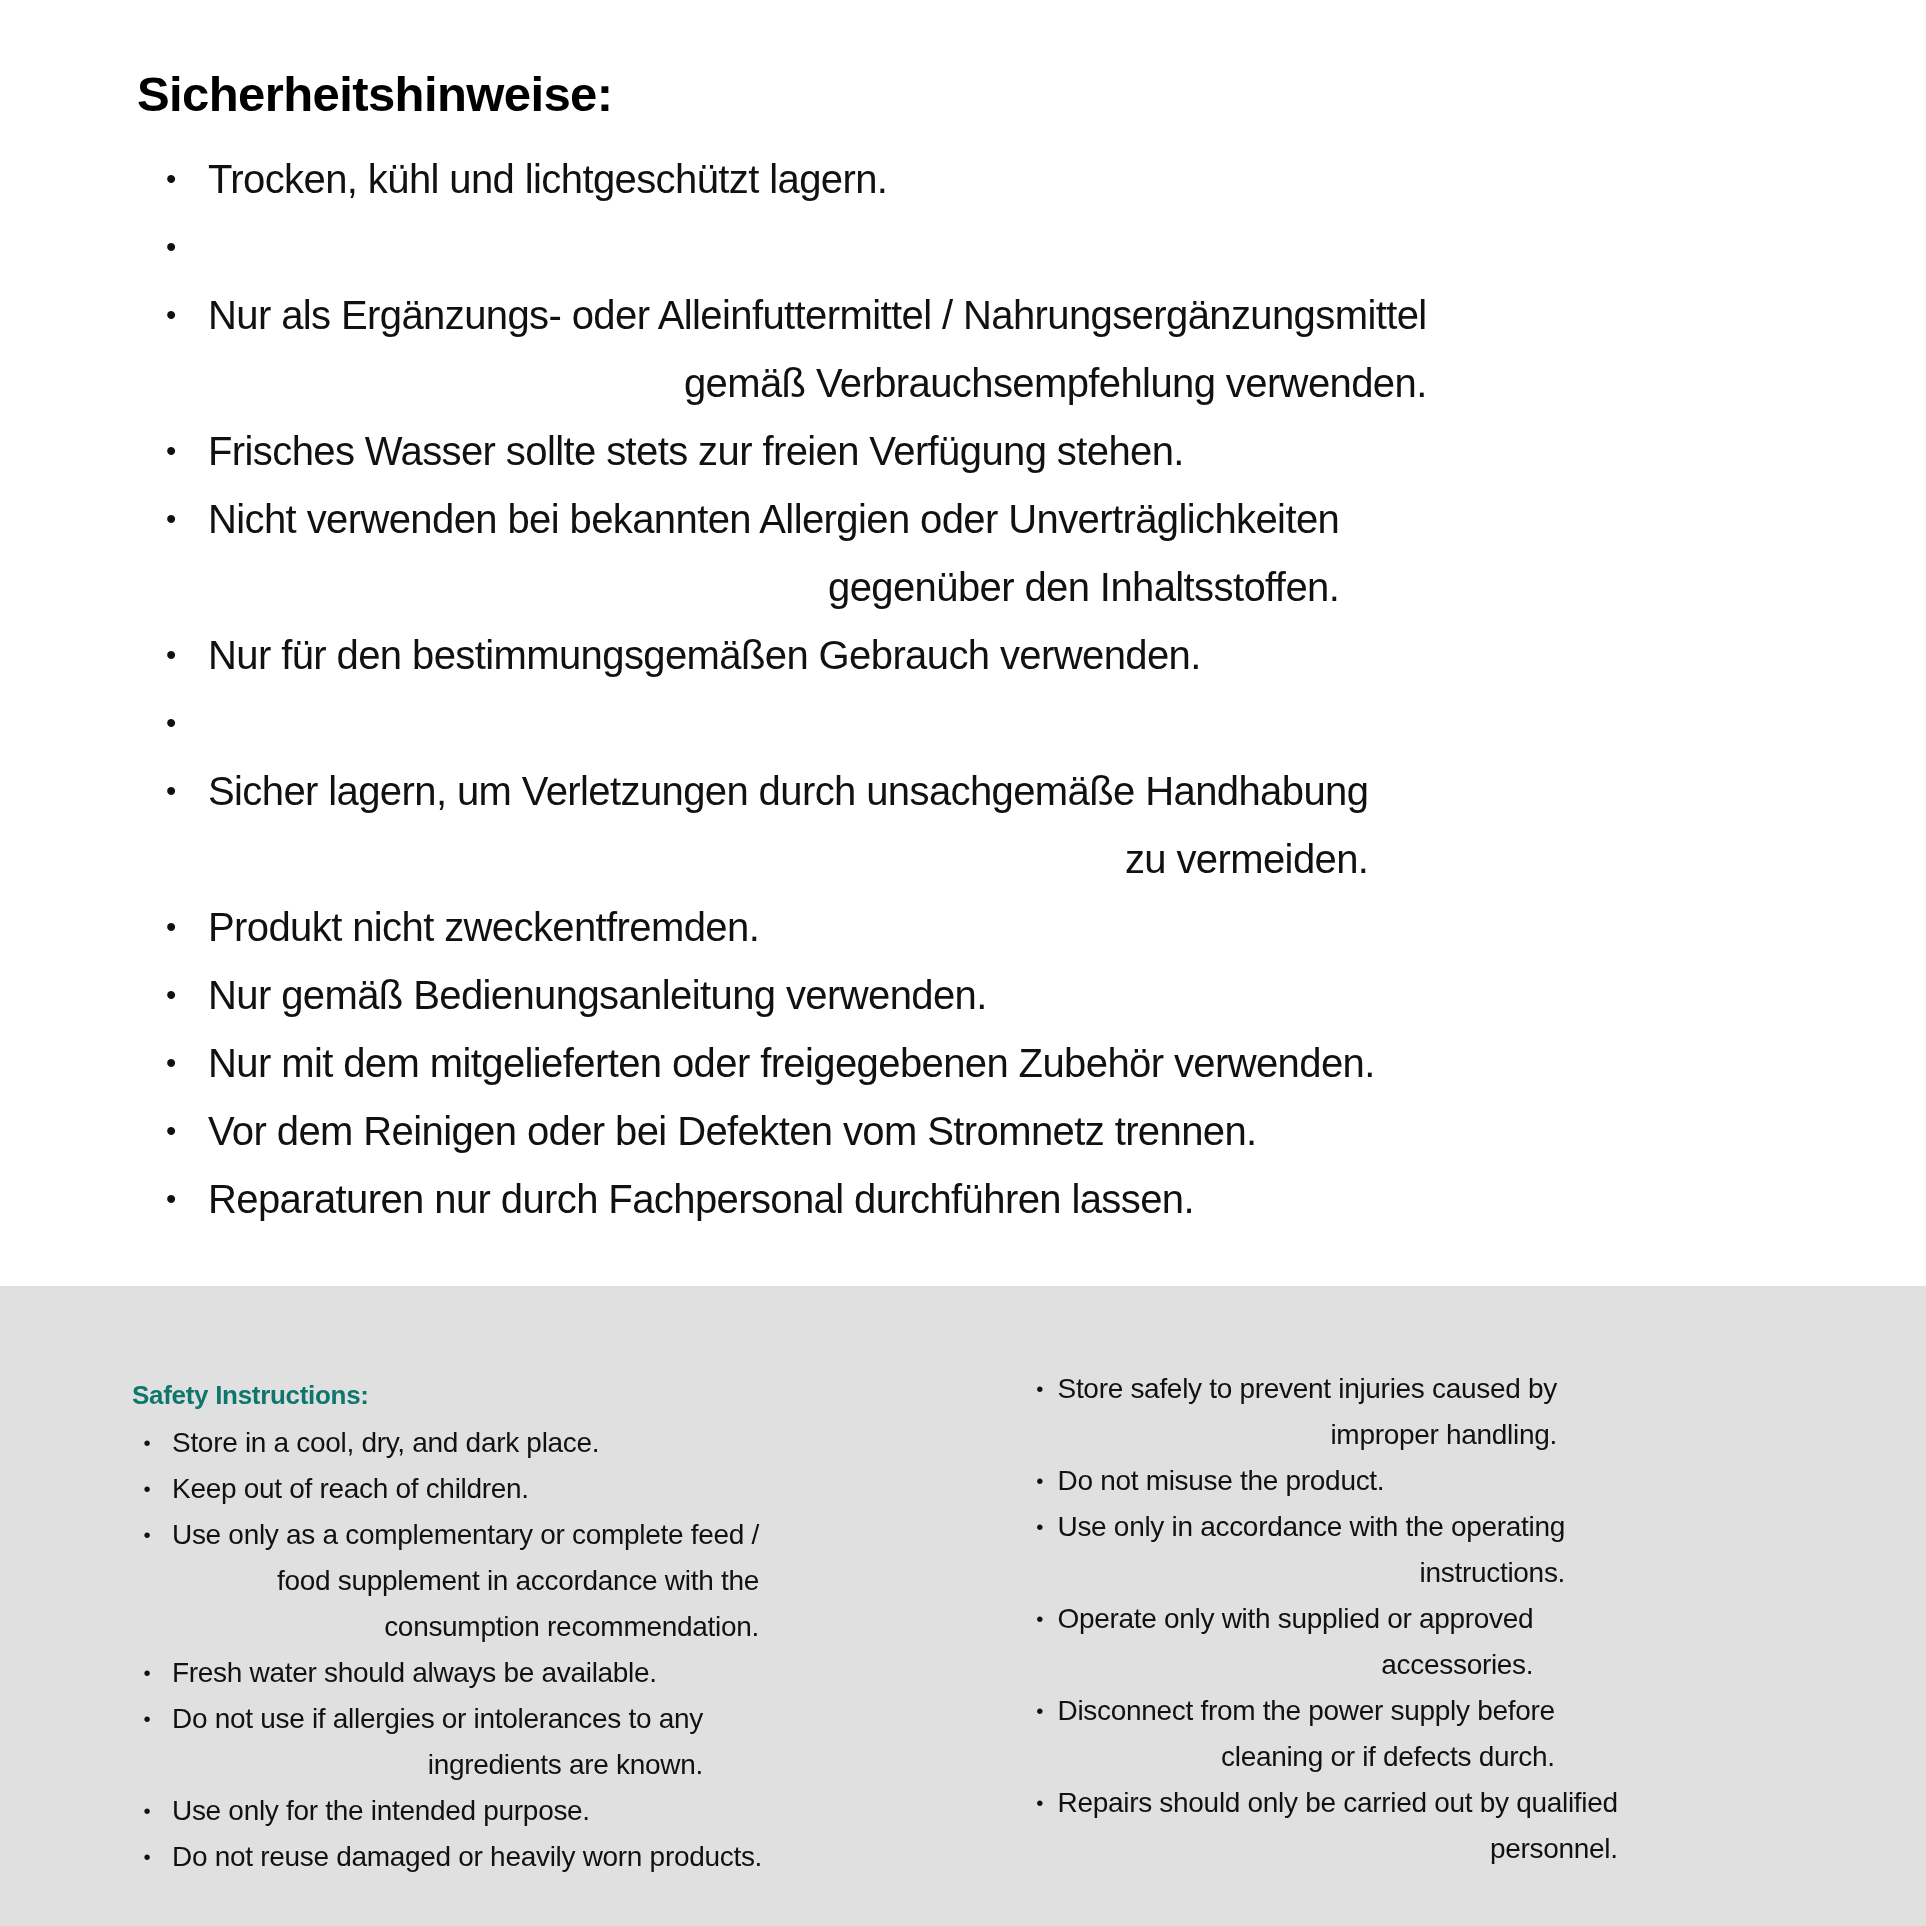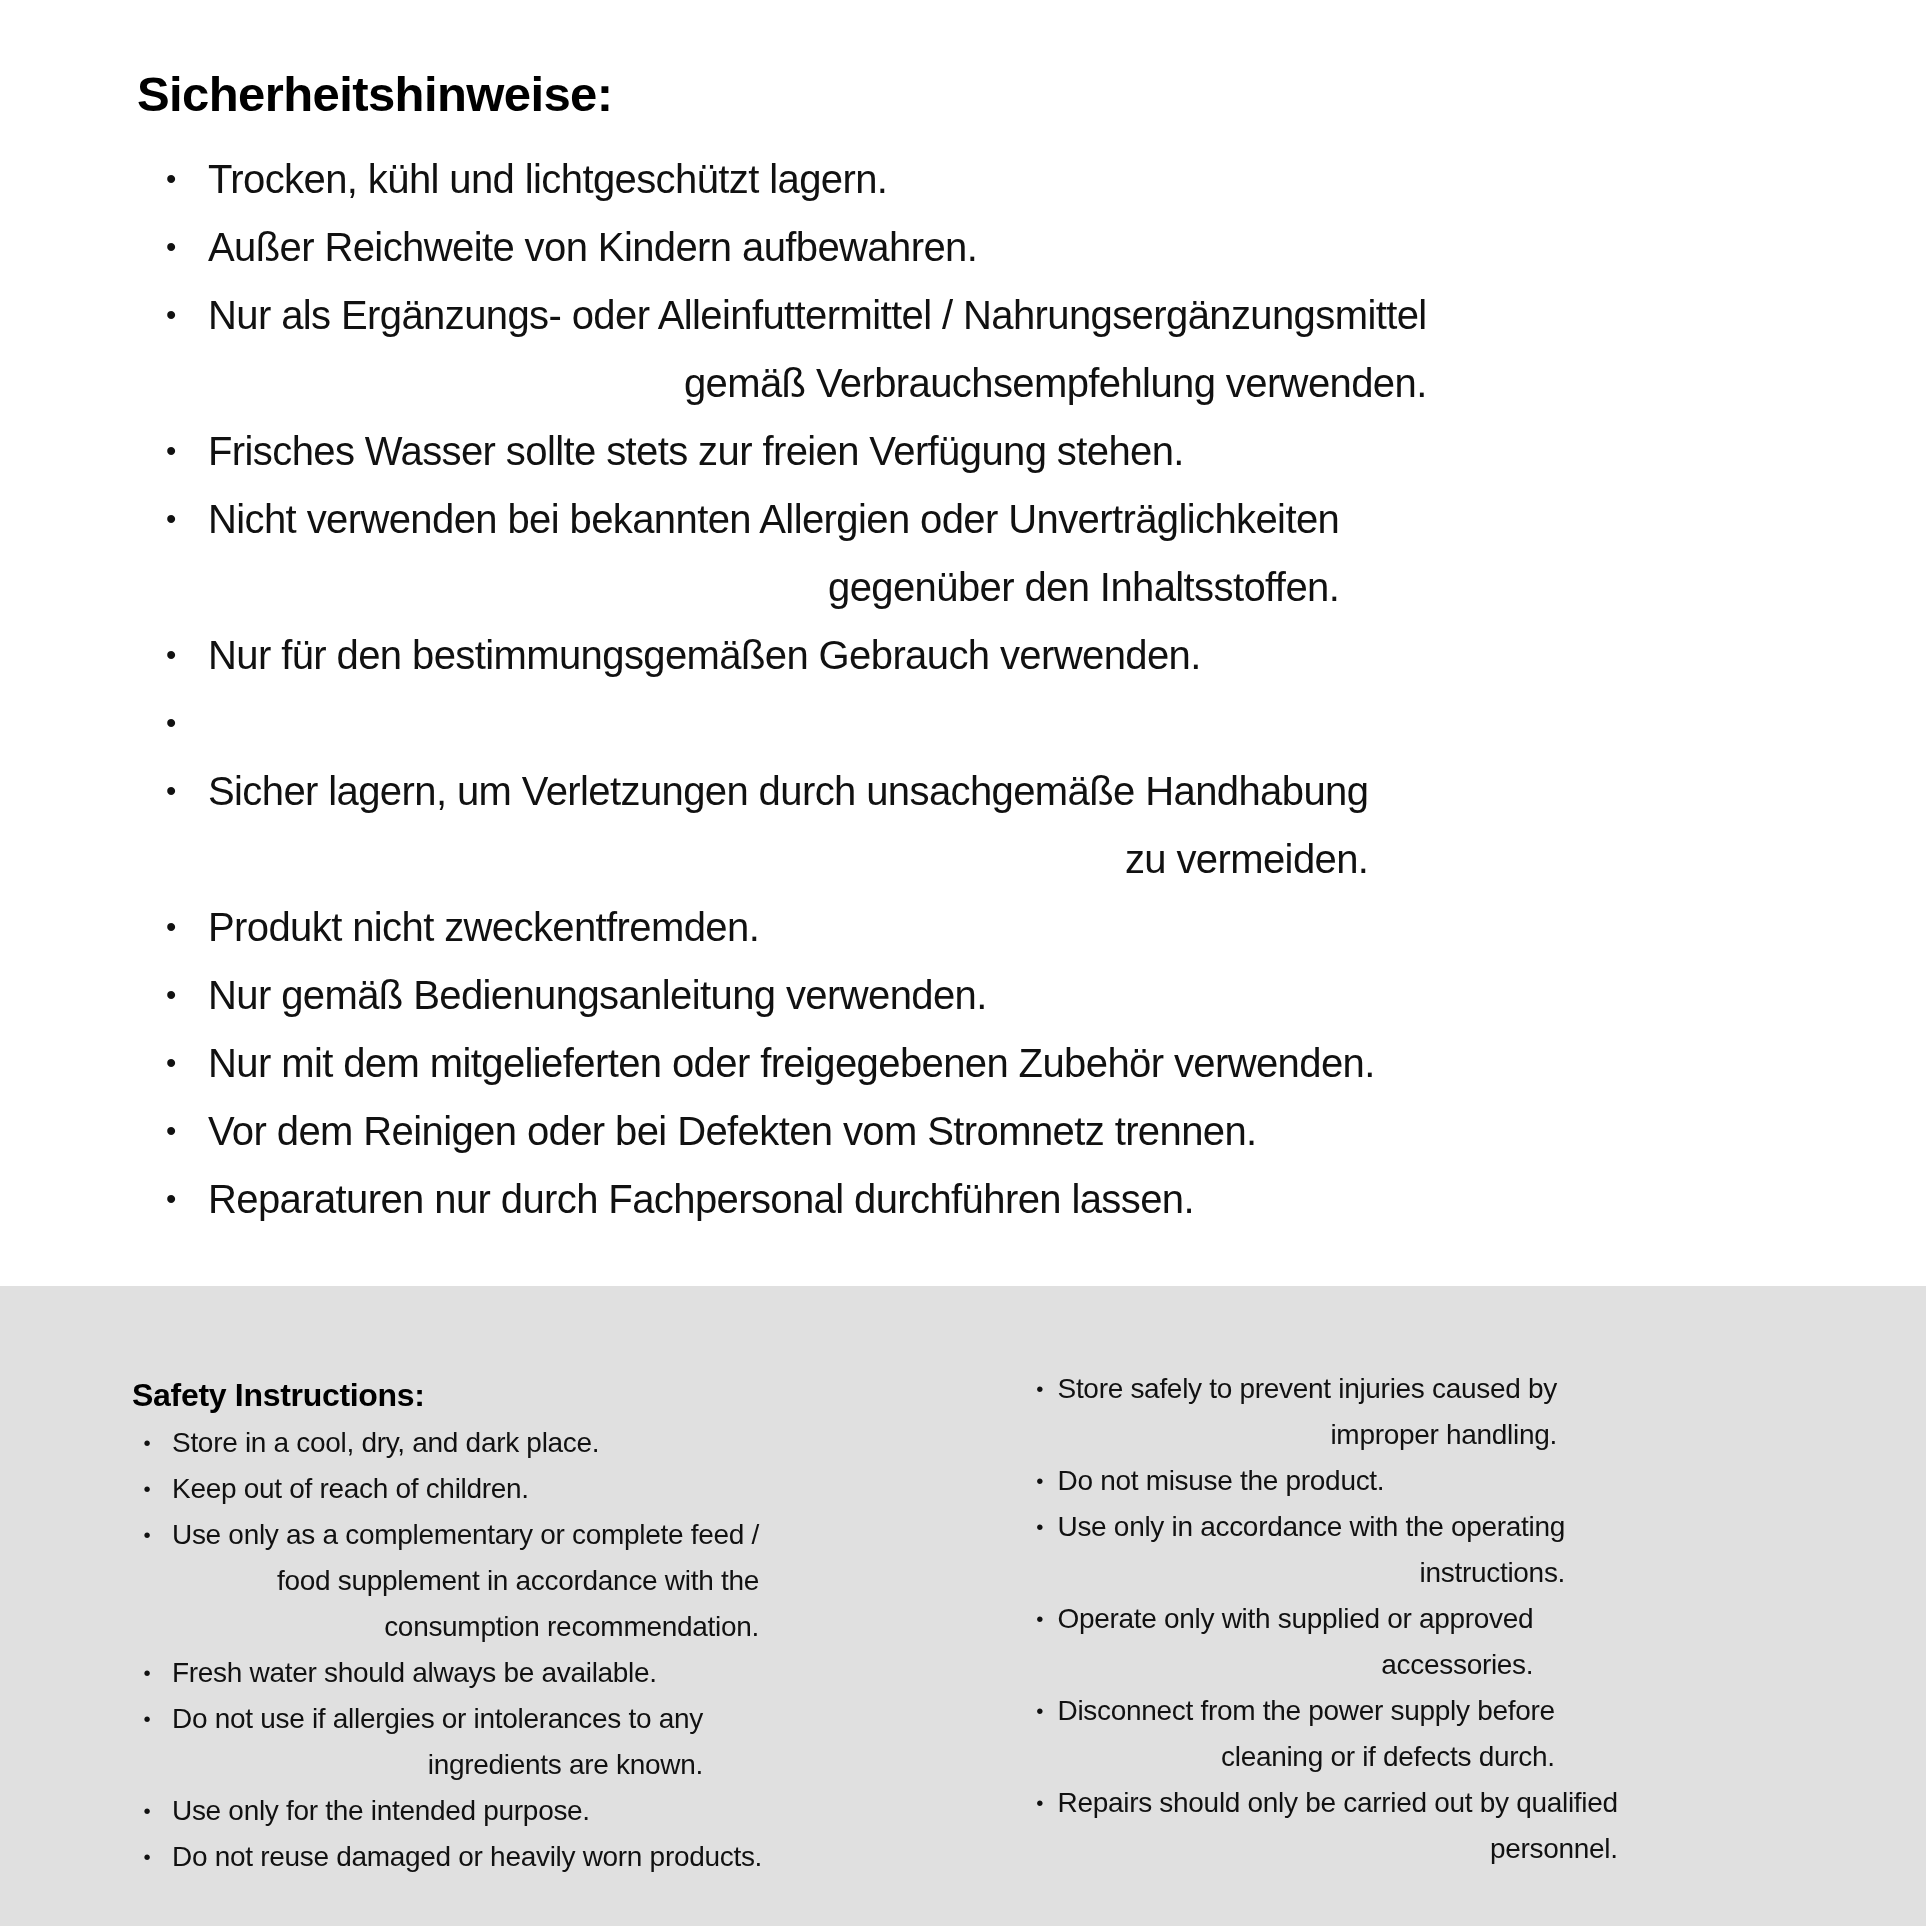--- a/index.html
+++ b/index.html
@@ -49,24 +49,24 @@
     height: 640px;
     box-sizing: border-box;
     background: #e0e0e0;
     padding: 77px 58px 0 132px;
     display: flex;
   }
   .col-left { width: 903px; flex: none; }
   .col-right { flex: 1; padding-top: 2.6px; }
   .en-heading {
     margin: 13.5px 0 7.7px 0;
-    font-size: 32px;
+    font-size: 26px;
     line-height: 36px;
     font-weight: bold;
-    color: #000000;
+    color: #0f766e;
     letter-spacing: -0.3px;
   }
   .en-list {
     list-style: none;
     margin: 0;
     padding: 0;
     font-size: 28px;
     line-height: 46px;
     letter-spacing: -0.3px;
   }
@@ -86,23 +86,20 @@
   <h1 class="de-heading">Sicherheitshinweise:</h1>
   <ul class="de-list">
       <li class="bullet-item">
         <span class="marker">•</span>
         <div class="lines">
           <div class="bullet-line">Trocken, kühl und lichtgeschützt lagern.</div>
         </div>
       </li>
       <li class="bullet-item">
         <span class="marker">•</span>
-        <div class="lines">
-          <div class="bullet-line">Außer Reichweite von Kindern aufbewahren.</div>
-        </div>
       </li>
       <li class="bullet-item">
         <span class="marker">•</span>
         <div class="lines">
           <div class="bullet-line">Nur als Ergänzungs- oder Alleinfuttermittel / Nahrungsergänzungsmittel</div>
           <div class="bullet-line">gemäß Verbrauchsempfehlung verwenden.</div>
         </div>
       </li>
       <li class="bullet-item">
         <span class="marker">•</span>

